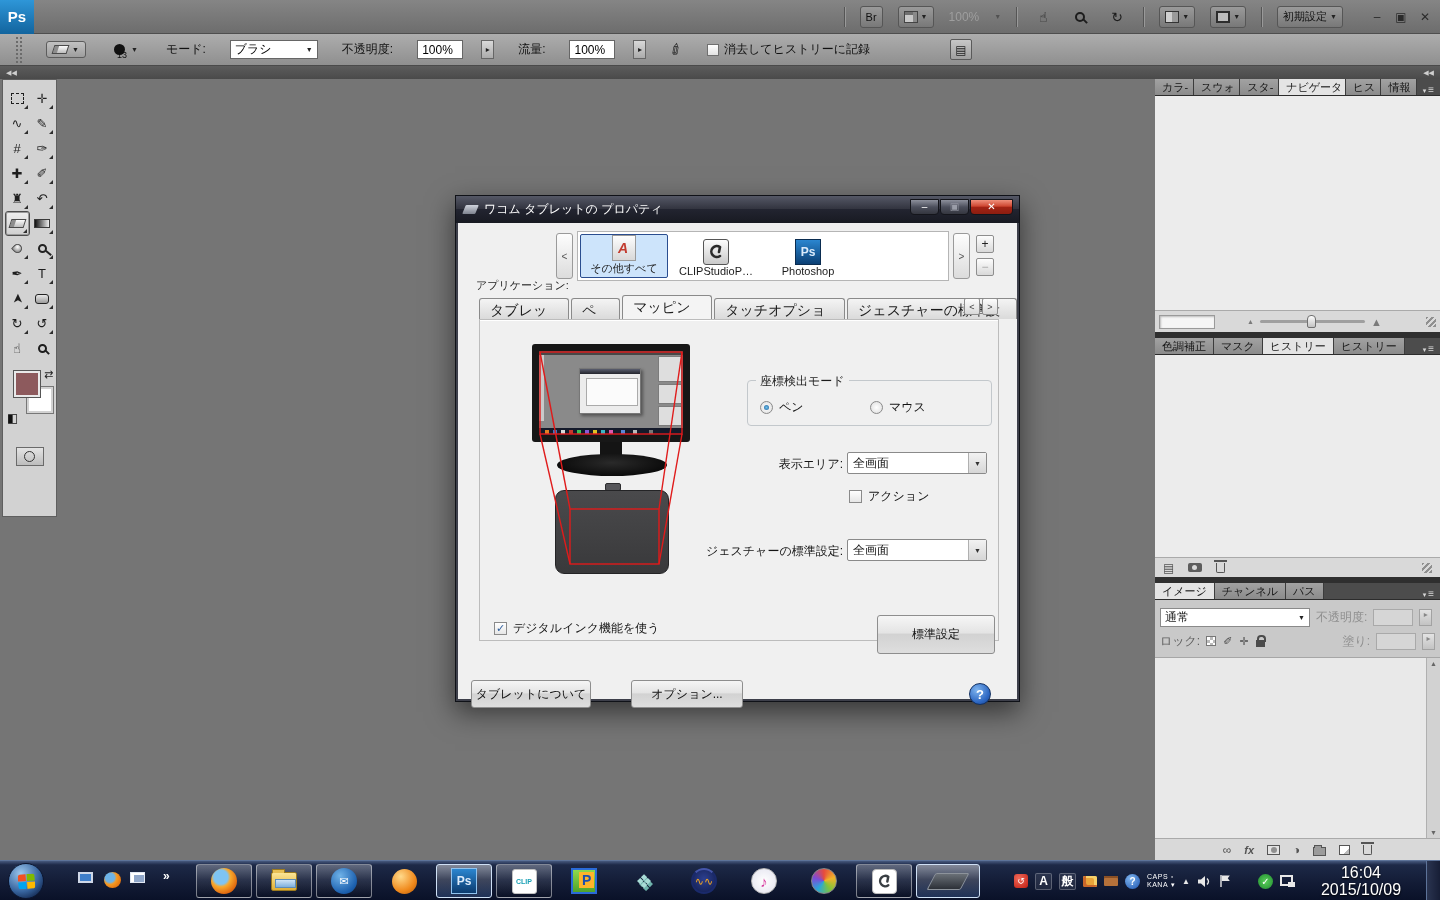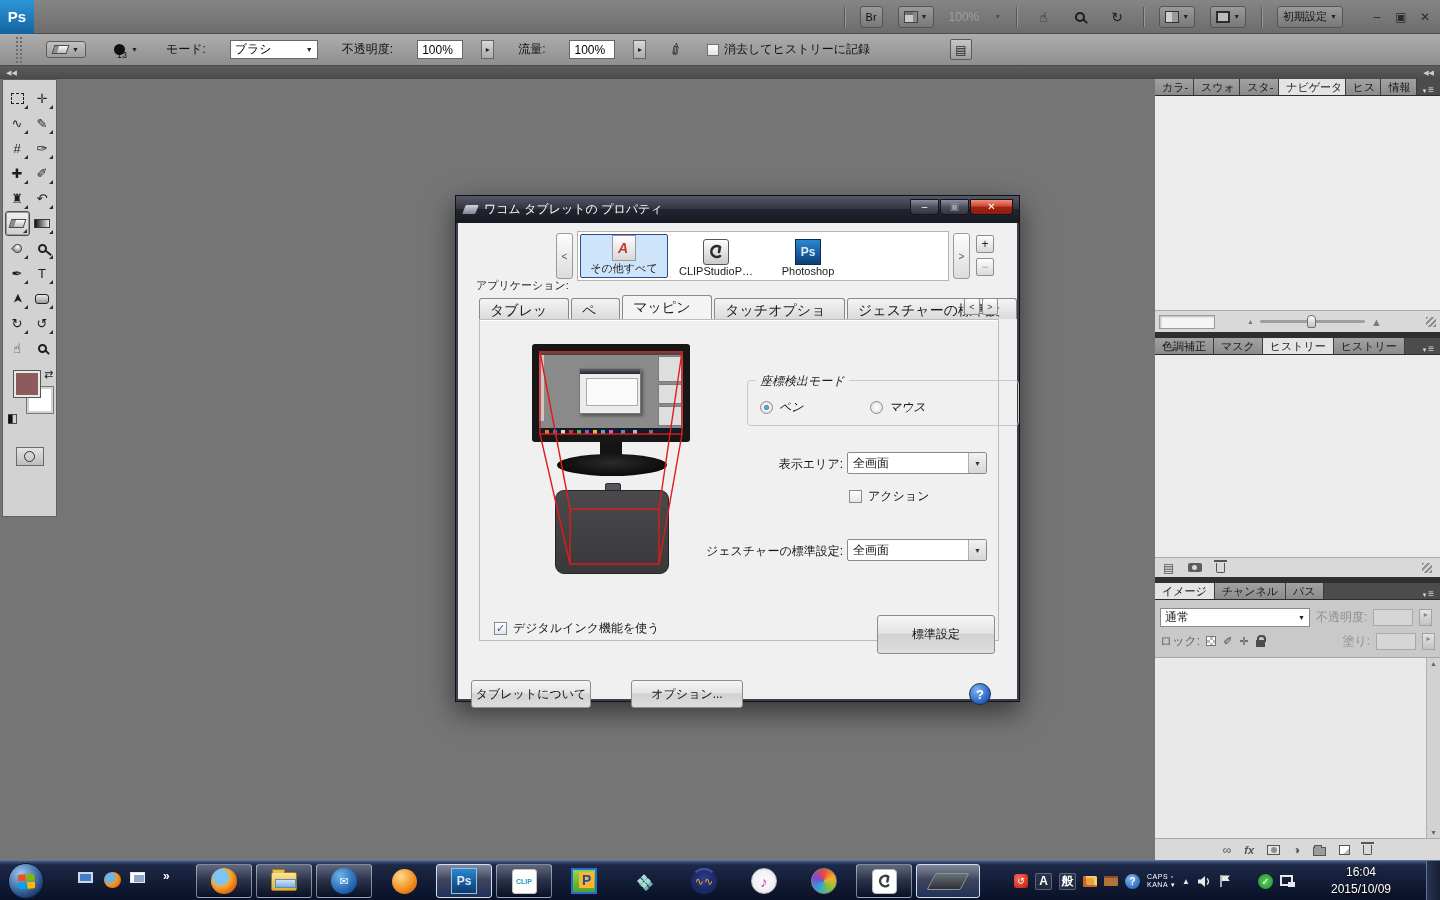--- a/index.html
+++ b/index.html
@@ -191,21 +191,21 @@
   .mtask i { position:absolute; left:6px; top:2px; width:4px; height:4px; background:#e08026;
     box-shadow:8px 0 #3b76c4,16px 0 #d9d9d9,24px 0 #c43b2e,32px 0 #3bc457,40px 0 #8a5ad8,48px 0 #e0c326,56px 0 #3bb6c4,64px 0 #d95ab0,76px 0 #5a88d8,88px 0 #bbb,104px 0 #777; }
   .stand { position:absolute; left:120px; top:122px; width:22px; height:16px; background:#141414; }
   .base { position:absolute; left:77px; top:134px; width:110px; height:22px; border-radius:50%;
     background:radial-gradient(ellipse at 50% 40%,#2a2a2a,#0c0c0c 70%); }
   .tablet { position:absolute; left:75px; top:170px; width:114px; height:84px; background:linear-gradient(#4a4a4c,#39393b);
     border:1px solid #242426; border-radius:9px; }
   .nub { position:absolute; left:125px; top:163px; width:16px; height:8px; background:#56565a; border:1px solid #2c2c2e; border-radius:2px; }
   .maplines { position:absolute; left:0; top:0; }
   
-  .groupbox { position:absolute; left:267px; top:60px; width:272px; height:46px; border:1px solid #c3c8cc; border-radius:4px;font-style:italic; }
+  .groupbox { position:absolute; left:267px; top:60px; width:245px; height:46px; border:1px solid #c3c8cc; border-radius:4px; }
   .gtitle { position:absolute; left:8px; top:-8px; background:#f0f0f0; padding:0 4px; font-size:12px; color:#1c1c1c; }
   .radio { position:absolute; display:flex; align-items:center; gap:6px; font-size:12px; color:#141414; }
   .rdot { width:13px; height:13px; border-radius:50%; border:1px solid #8a8a8a; background:radial-gradient(#fff,#dcdcdc); position:relative; }
   .radio.sel .rdot::after { content:""; position:absolute; left:3px; top:3px; width:5px; height:5px; border-radius:50%;
     background:radial-gradient(#6fc0e8,#1c5f9e); }
   .frmlabel { position:absolute; font-size:12px; color:#141414; text-align:right; }
   .select { position:absolute; width:140px; height:22px; background:#fff; border:1px solid #8a8a8a; border-radius:2px;
     display:flex; align-items:center; font-size:12px; color:#111; padding-left:5px; }
   .select .arrowbox { margin-left:auto; width:18px; height:100%; background:linear-gradient(#f2f2f2,#d6d6d6);
     border-left:1px solid #b0b0b0; display:flex; align-items:center; justify-content:center; font-size:7px; color:#333; }
@@ -267,21 +267,21 @@
   .i-help { width:15px; height:15px; border-radius:50%; background:radial-gradient(circle at 35% 30%,#7fb5ef,#1d54ae); color:#fff; font-size:10px; font-weight:bold; }
   .capsblk { color:#fff; font-size:7px; line-height:8px; letter-spacing:.5px; }
   .capsblk .r { display:flex; align-items:center; gap:3px; }
   .tri-up { color:#e8e8e8; font-size:8px; }
   .i-win4 { width:13px; height:13px; display:grid; grid-template-columns:6px 6px; grid-template-rows:6px 6px; gap:1px; }
   .i-win4 i { background:#e8eef5; }
   .i-chk { width:15px; height:15px; border-radius:50%; background:radial-gradient(#5ad05a,#1f8a2f); color:#fff; font-size:10px; font-weight:bold; }
   .i-net { position:relative; width:15px; height:12px; }
   .i-net::before { content:""; position:absolute; left:0; top:0; width:9px; height:7px; border:2px solid #e8e8e8; }
   .i-net::after { content:""; position:absolute; right:0; bottom:0; width:7px; height:5px; background:#e8e8e8; }
-  .clock { position:absolute; right:35px; top:3px; width:88px; color:#fff; font-size:12px; text-align:center; line-height:17px; text-shadow:0 1px 2px #000; }
+  .clock { position:absolute; right:35px; top:3px; width:88px; color:#fff; font-size:16px; text-align:center; line-height:17px; text-shadow:0 1px 2px #000; }
   .showdesk { position:absolute; right:0; top:0; width:14px; height:40px; background:linear-gradient(90deg,#2a3450,#171e36);
     border-left:1px solid #5d7399; }
 </style>
 </head>
 <body>
 
 <div class="screen">
 
   <header class="menubar">
     <div class="pslogo">Ps</div>

